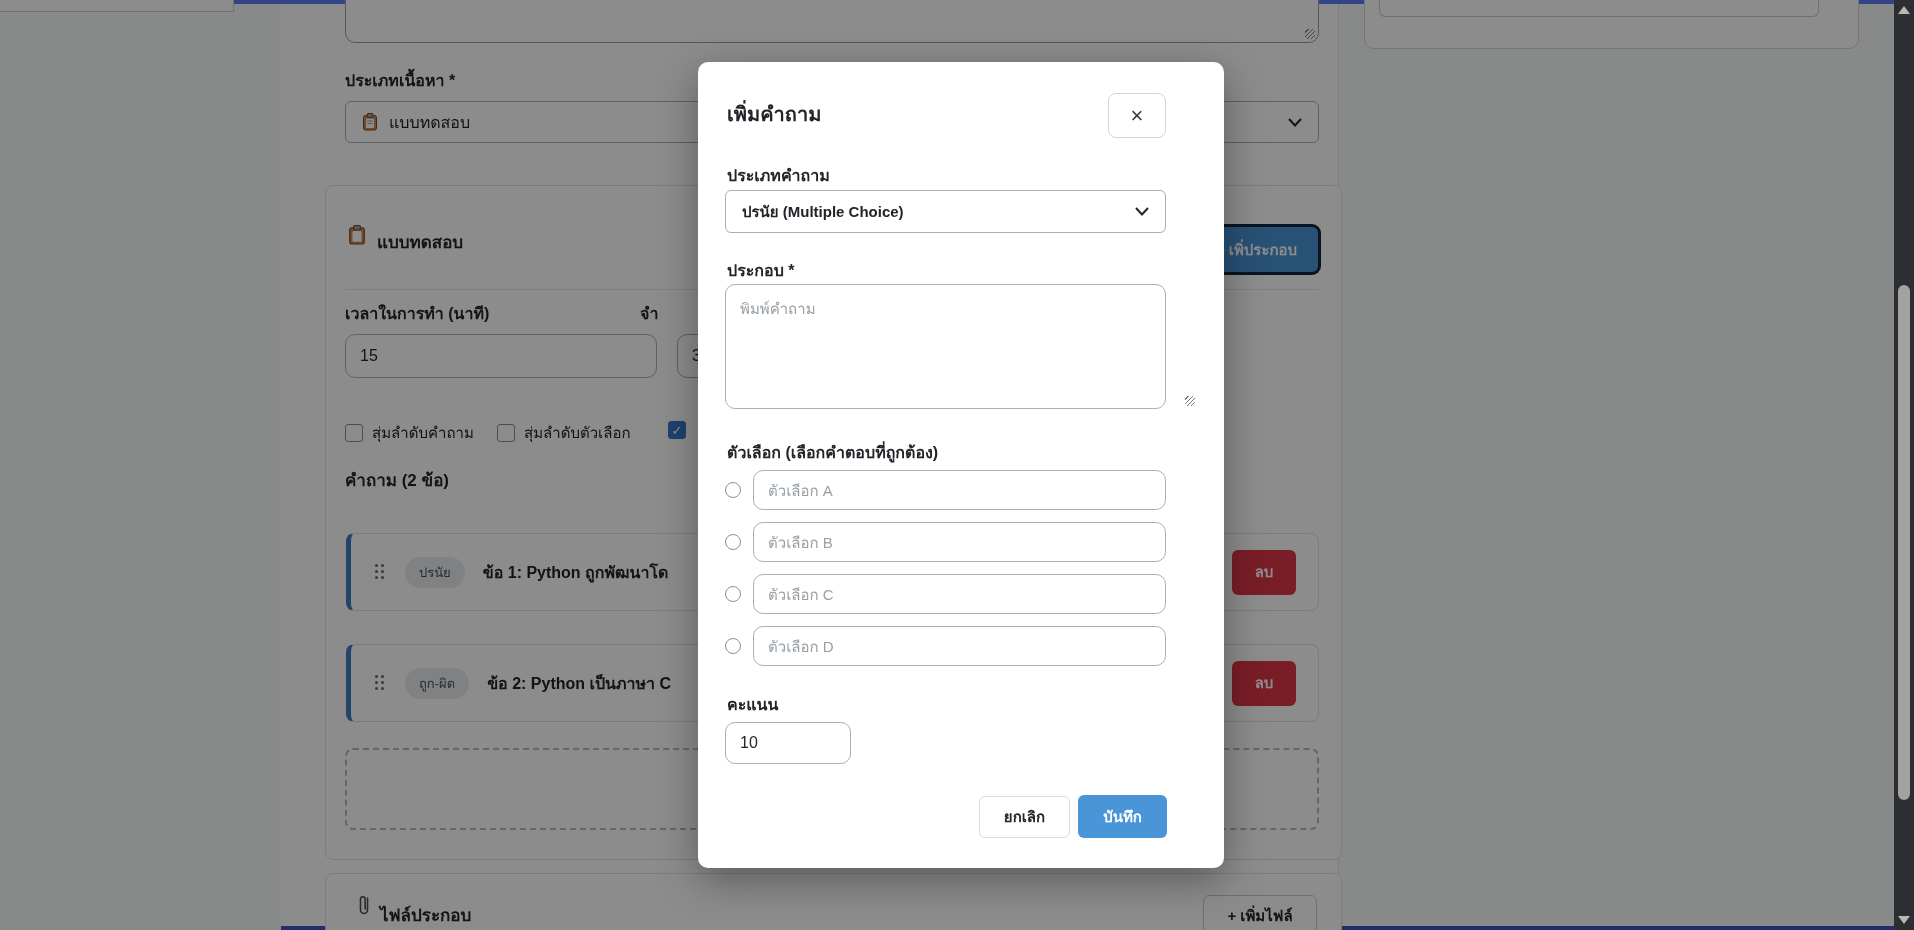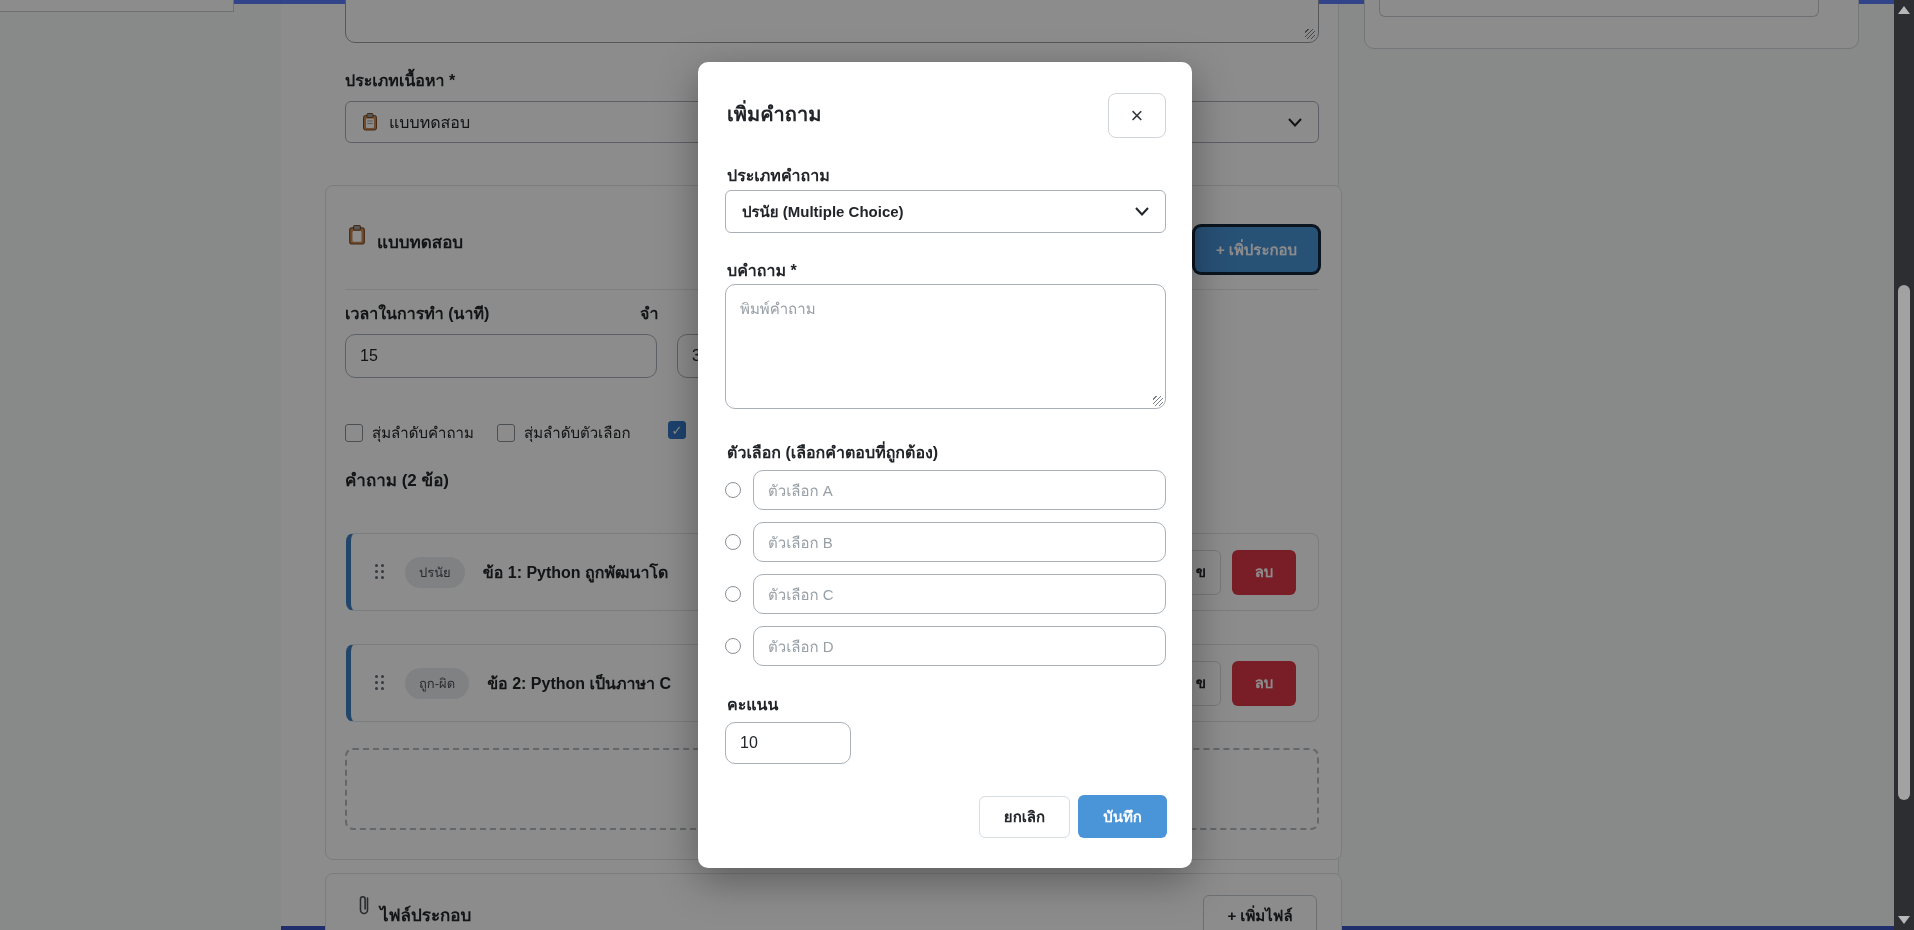--- a/index.html
+++ b/index.html
@@ -150,34 +150,34 @@
   </div>
   <div class="abs h-section" style="left:380px;top:895px;margin-top:6px;">ไฟล์ประกอบ</div>
   <button class="abs btn btn-outline" style="left:1203px;top:895px;width:114px;height:42px;border-color:#c6ccd2;">+ เพิ่มไฟล์</button>
 
   <div class="abs" style="left:1364px;top:-20px;width:493px;height:67px;background:#fff;border:1px solid #d3d8dd;border-radius:0 0 10px 10px;">
     <div class="abs" style="left:14px;top:0;width:438px;height:35px;border:1px solid #c8cdd2;border-top:none;border-radius:0 0 6px 6px;background:#fff;"></div>
   </div>
 
   <div class="abs overlay" style="left:0;top:0;width:1894px;height:930px;"></div>
 
-  <div class="abs modal" style="left:698px;top:62px;width:494px;height:806px;">
+  <div class="abs modal" style="left:698px;top:62px;width:494px;height:806px;padding-left:32px;">
     <div class="abs" style="left:29px;top:36px;font-size:20px;font-weight:bold;">เพิ่มคำถาม</div>
     <button class="abs btn btn-outline" style="left:410px;top:31px;width:58px;height:45px;border-radius:8px;border-color:#d0d5da;font-size:22px;font-weight:normal;color:#343a40;">×</button>
 
     <div class="abs lbl" style="left:29px;top:101px;">ประเภทคำถาม</div>
     <div class="abs selectbox" style="left:27px;top:128px;width:441px;height:43px;padding:0 16px;font-size:15px;font-weight:bold;">
       <span>ปรนัย (Multiple Choice)</span>
       <span style="flex:1"></span>
       <svg class="chev" width="14" height="9" viewBox="0 0 14 9">
         <polyline points="1,1 7,7.5 13,1" fill="none" stroke="#212529" stroke-width="2"></polyline>
       </svg>
     </div>
 
-    <div class="abs lbl" style="left:29px;top:196px;">บคำถาม *</div>
+    <div class="abs lbl" style="left:29px;top:196px;">ประกอบ *</div>
     <textarea class="abs inp" style="left: 27px; top: 222px; width: 441px; height: 125px; padding: 12px 14px; resize: none;" placeholder="พิมพ์คำถาม"></textarea>
     <span class="grip" style="right:29px;bottom:462px;"></span>
 
     <div class="abs lbl" style="left:29px;top:378px;">ตัวเลือก (เลือกคำตอบที่ถูกต้อง)</div>
 
     <div class="abs" style="left:27px;top:408px;width:441px;display:flex;align-items:center;gap:12px;">
       <span class="radio"></span>
       <input class="inp" style="flex: 1 1 0%; height: 40px;" placeholder="ตัวเลือก A">
     </div>
     <div class="abs" style="left:27px;top:460px;width:441px;display:flex;align-items:center;gap:12px;">

